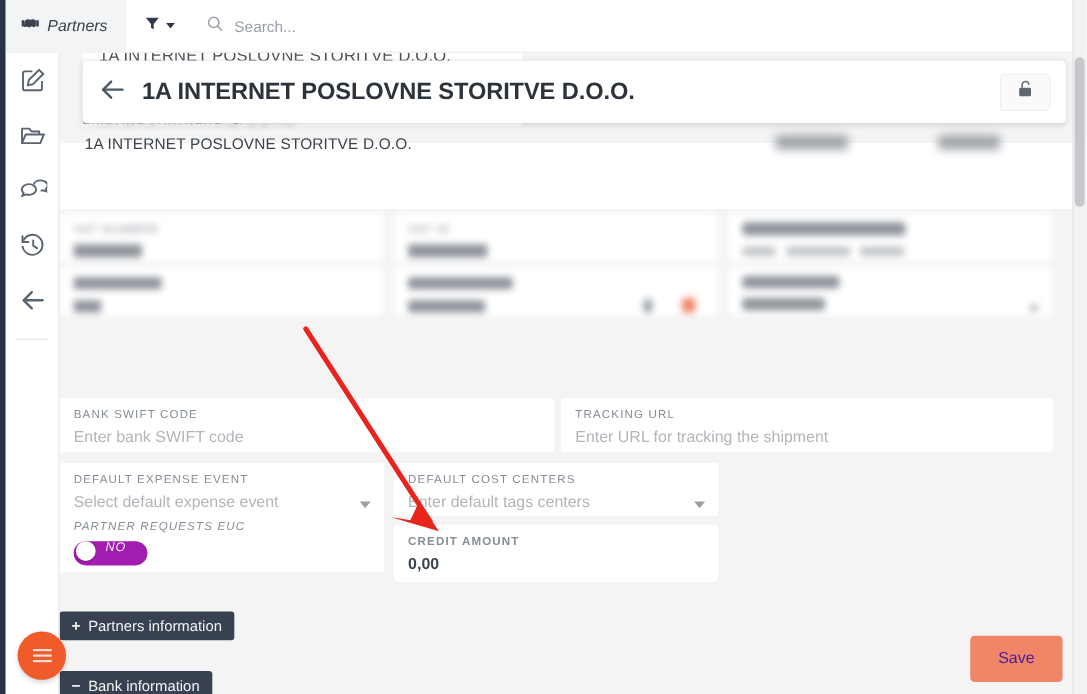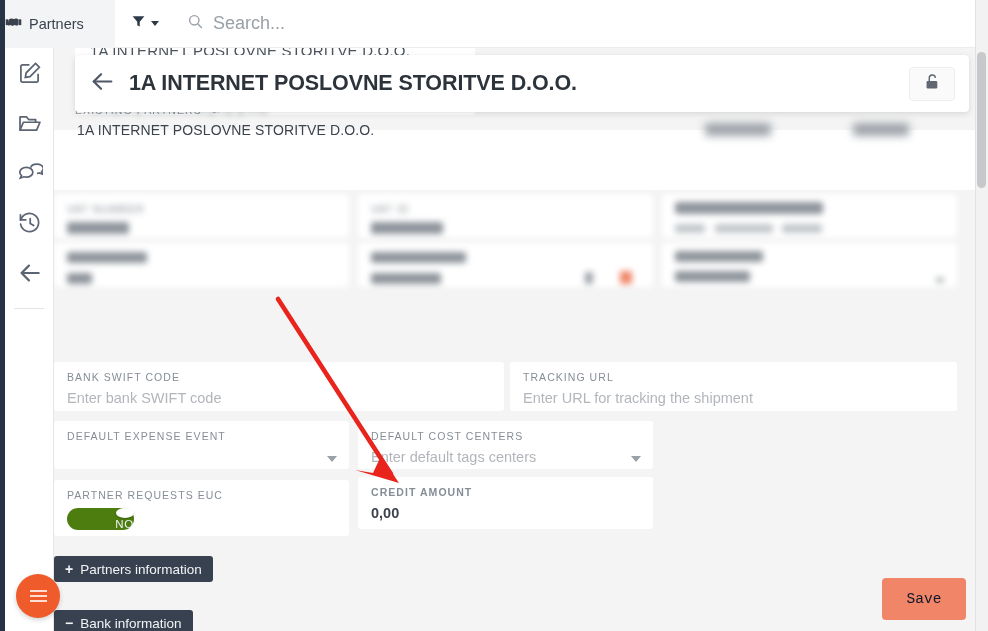--- a/index.html
+++ b/index.html
@@ -46,41 +46,43 @@
     width: 983px; height: 48px;
     background: #ffffff;
     border-bottom: 1px solid #ececec;
     display: flex; align-items: center;
     z-index: 35;
   }
   .topbar-module {
     width: 110px; height: 48px;
     background: #f3f4f6;
     display: flex; align-items: center; gap: 7px;
+    padding-left: 14px;
     font-size: 14.5px; color: #3a424e;
     cursor: pointer;
+    font-style: italic;
   }
   .topbar-filter {
     display: flex; align-items: center; gap: 5px;
     padding: 0 16px; height: 48px;
     cursor: pointer; color: #2f3a48;
   }
   .caret-dn {
     width: 0; height: 0;
     border-left: 4.5px solid transparent;
     border-right: 4.5px solid transparent;
     border-top: 5.5px solid #2f3a48;
   }
   .topbar-search {
     display: flex; align-items: center; gap: 9px;
     height: 48px; padding-left: 12px; flex: 1;
     cursor: text;
   }
   .topbar-search .ph {
-    font-size: 18px; color: #9aa0a8;
+    font-size: 14px; color: #9aa0a8;
   }
 
   
   .content {
     position: absolute; left: 54px; top: 48px;
     width: 934px; height: 583px;
     background: #f4f4f4;
     overflow: hidden;
   }
 
@@ -183,22 +185,22 @@
   }
   .blurred { filter: blur(3.4px); }
 
   
   .bar { position: absolute; background: #8e949b; border-radius: 2px; }
 
   
   .toggle {
     position: absolute; left: 13px; top: 28px;
     width: 67px; height: 22px; border-radius: 11px;
-    background: #4d7c0f; cursor: pointer;
-    display: flex; align-items: flex-end; flex-direction: column;
+    background: #a21caf; cursor: pointer;
+    display: flex; align-items: flex-start;
   }
   .toggle-knob {
     width: 18px; height: 18px; border-radius: 50%;
     background: #ffffff; margin-left: 2px;
     box-shadow: 0 1px 2px rgba(0,0,0,.22);
   }
   .toggle-text {
     margin-left: 9px; font-size: 11.5px; color: #eef2f6; letter-spacing: .7px;
   }
 
@@ -210,24 +212,24 @@
     border-radius: 3px;
     display: inline-flex; align-items: center; gap: 7px;
     font-size: 13.5px; cursor: pointer;
   }
   .sign { font-size: 14px; font-weight: bold; line-height: 1; }
 
   
   .save-btn {
     position: absolute; left: 828px; top: 530px;
     width: 84px; height: 42px;
-    background: #f08567; color: #0f172a;
+    background: #f08567; color: #4c1d95;
     border: none; border-radius: 4px;
     font-size: 14.5px; cursor: pointer;
-    font-family: Liberation Mono, monospace;
+    font-family: Liberation Sans, sans-serif;
   }
 
   
   .fab {
     position: absolute; left: 16px; top: 574px;
     width: 44px; height: 44px; border-radius: 50%;
     background: #ef5b2b;
     display: flex; flex-direction: column;
     align-items: center; justify-content: center; gap: 3px;
     cursor: pointer; z-index: 45;
@@ -425,29 +427,30 @@
     <span class="fld-label">BANK SWIFT CODE</span>
     <span class="fld-ph">Enter bank SWIFT code</span>
   </div>
   <div class="fld" style="left:456px; top:314px; width:447px; height:49px;">
     <span class="fld-label">TRACKING URL</span>
     <span class="fld-ph">Enter URL for tracking the shipment</span>
   </div>
 
   <div class="fld" style="left:0px; top:373px; width:295px; height:48px;">
     <span class="fld-label">DEFAULT EXPENSE EVENT</span>
+    <span class="fld-ph">Select default expense event</span>
     <span class="fld-caret"></span>
   </div>
   <div class="fld" style="left:304px; top:373px; width:295px; height:48px;">
     <span class="fld-label">DEFAULT COST CENTERS</span>
     <span class="fld-ph">Enter default tags centers</span>
     <span class="fld-caret"></span>
   </div>
 
-  <div class="fld" style="left:0px; top:432px; width:295px; height:56px;">
+  <div class="fld" style="left:0px; top:416px; width:295px; height:56px;font-style:italic;">
     <span class="fld-label">PARTNER REQUESTS EUC</span>
     <div class="toggle">
       <div class="toggle-knob"></div>
       <span class="toggle-text">NO</span>
     </div>
   </div>
   <div class="fld" style="left:304px; top:429px; width:295px; height:52px;font-weight:bold;">
     <span class="fld-label">CREDIT AMOUNT</span>
     <span class="fld-val">0,00</span>
   </div>

